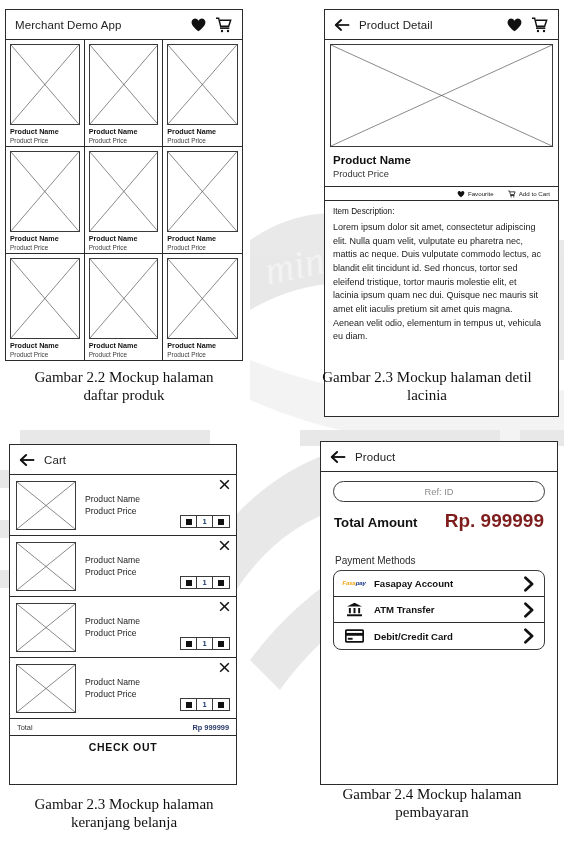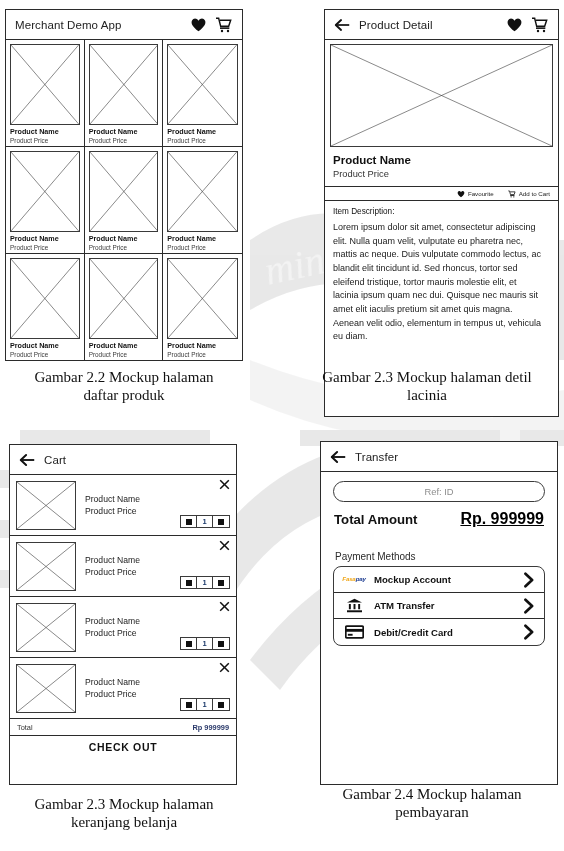--- a/index.html
+++ b/index.html
@@ -144,21 +144,21 @@
     margin:9px 12px 0 12px; height:21px;
     border:1.4px solid #3a3a3a; border-radius:11px;
     display:flex; align-items:center; justify-content:center;
     font-size:9.4px; color:#8d8d8d;
   }
   .amount-row {
     display:flex; align-items:baseline; justify-content:space-between;
     margin:8px 13px 0 13px;
   }
   .amount-label { font-size:13.2px; font-weight:bold; color:#111; }
-  .amount-value { font-size:16px; font-weight:bold; color:#000000;text-decoration:underline; }
+  .amount-value { font-size:19px; font-weight:bold; color:#7f1d1d; }
   .pm-label { font-size:10px; color:#2b2b2b; margin:23px 0 4px 14px; }
   .pm-box {
     margin:0 12px; border:1.4px solid #3a3a3a; border-radius:8px;
     overflow:hidden;
   }
   .pm-item {
     height:26px; display:flex; align-items:center; gap:8px; padding:0 8px;
     border-bottom:1.6px solid #2b2b2b;
   }
   .pm-item:last-child { border-bottom:none; }
@@ -497,37 +497,37 @@
 </div>
 
 <div class="phone page" id="page-payment">
   <div class="appbar">
     <span class="ico">
       <svg class="back-ico" viewBox="0 0 24 18">
           <path d="M10 2 L2.5 9 L10 16" fill="none" stroke="#111" stroke-width="2.8" stroke-linecap="round" stroke-linejoin="round"></path>
           <rect x="2.5" y="7.7" width="19" height="2.6" fill="#111"></rect>
         </svg>
     </span>
-    <div class="appbar-title">Transfer</div>
+    <div class="appbar-title">Product</div>
   </div>
 
   <div class="ref-field">Ref: ID</div>
 
   <div class="amount-row">
     <span class="amount-label">Total Amount</span>
     <span class="amount-value">Rp. 999999</span>
   </div>
 
   <div class="pm-label">Payment Methods</div>
   <div class="pm-box" id="pm-list">
       <div class="pm-item">
         <span class="pm-icon">
           <span class="fasapay-logo"><span class="a">Fasa</span><span class="b">pay</span></span>
         </span>
-        <span class="pm-name">Mockup Account</span>
+        <span class="pm-name">Fasapay Account</span>
         <svg class="pm-chev" viewBox="0 0 14 18">
           <path d="M3 2 L10.5 9 L3 16" fill="none" stroke="#111" stroke-width="3" stroke-linecap="round" stroke-linejoin="round"></path>
         </svg>
       </div>
       <div class="pm-item">
         <span class="pm-icon">
           <svg width="17" height="15" viewBox="0 0 22 20">
             <path d="M11 1 L21 6 H1 Z" fill="#111"></path>
             <rect x="3.5" y="8" width="2.6" height="7" fill="#111"></rect>
             <rect x="9.7" y="8" width="2.6" height="7" fill="#111"></rect>

